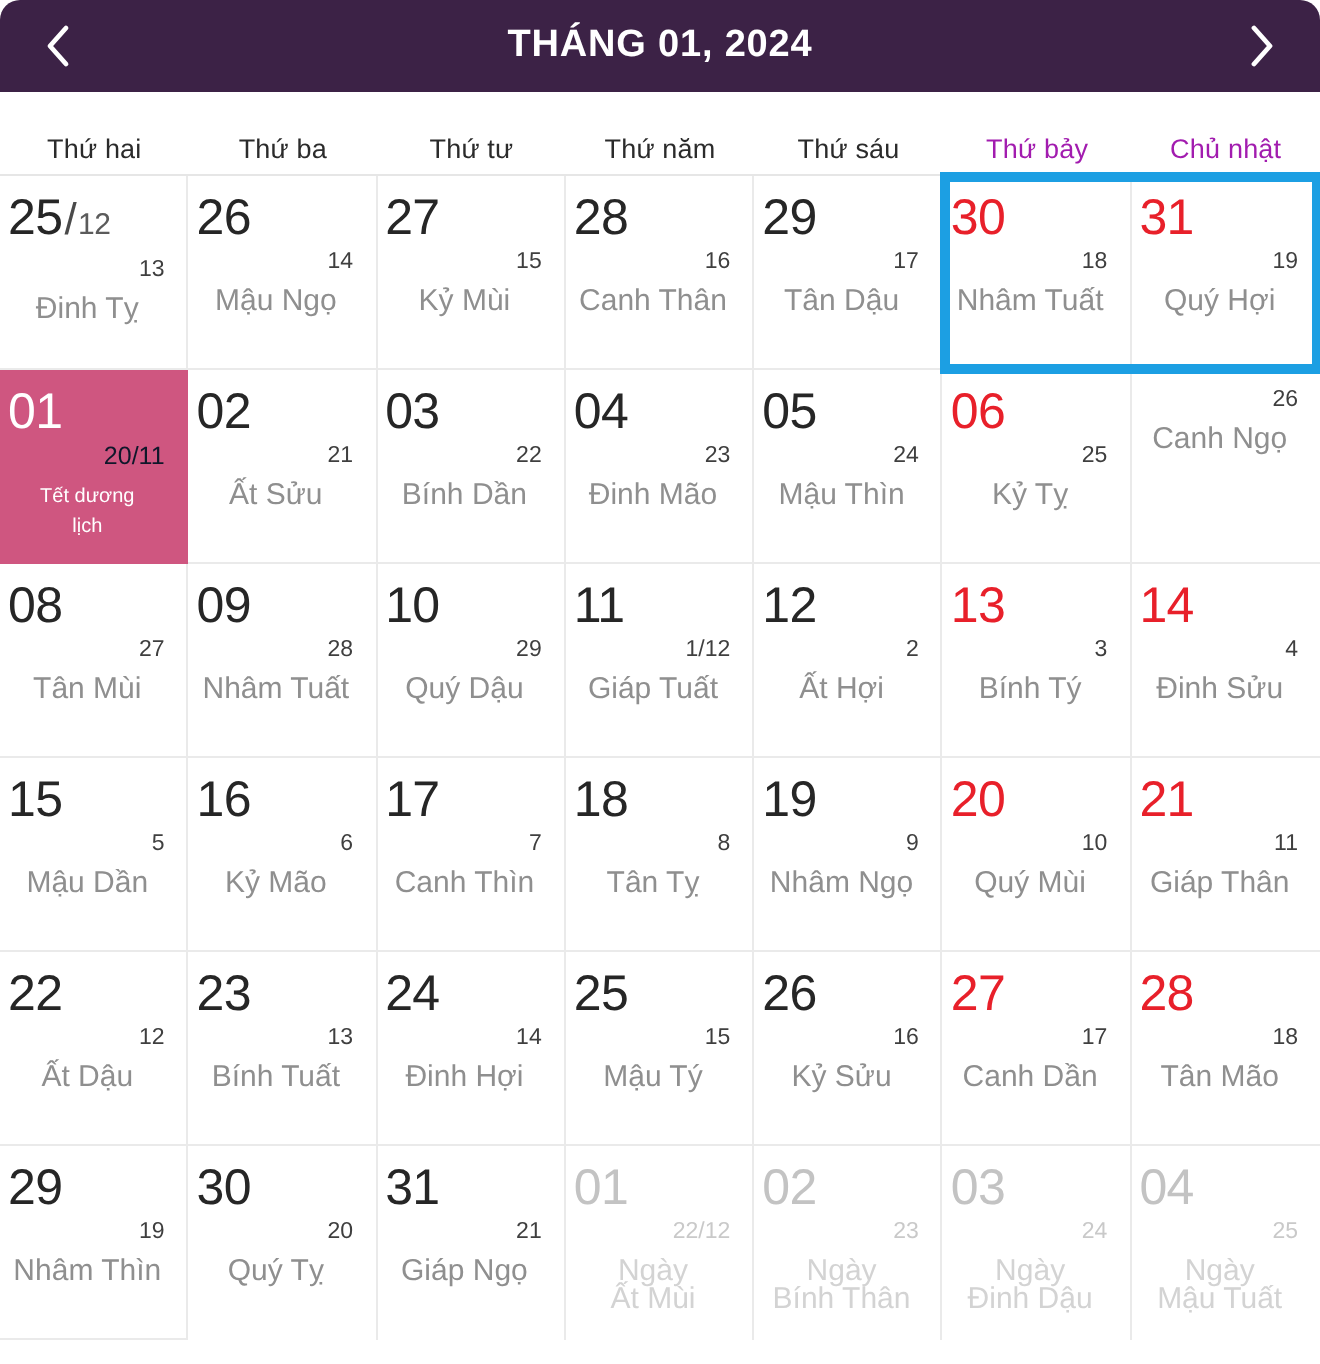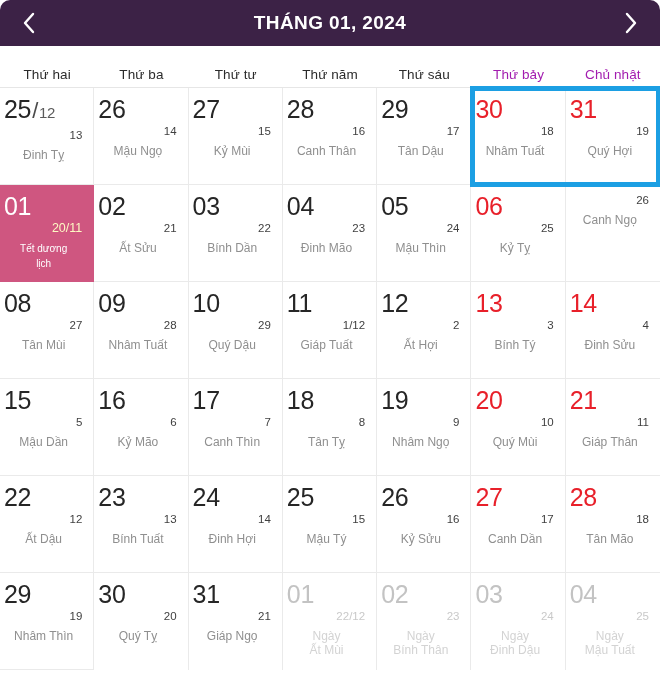--- a/index.html
+++ b/index.html
@@ -111,21 +111,21 @@
   .lunar-num {
     text-align: right;
     font-size: 11.5px;
     color: #3f3f3f;
     line-height: 14px;
     margin-top: 1px;
     padding-right: 1px;
   }
   .lunar-name {
     text-align: center;
-    font-size: 12px;
+    font-size: 15px;
     color: #8f8f8f;
     line-height: 14px;
     margin-top: 6px;
     white-space: pre-line;
   }
 
   
   .cell.weekend .solar { color: #e8202a; }
 
   
@@ -133,21 +133,21 @@
   .cell.other .lunar-num { color: #c9c9c9; }
   .cell.other .lunar-name { color: #d3d3d3; }
 
   
   .cell.selected {
     background: #cf5680;
     border-right-color: #cf5680;
     border-bottom-color: #cf5680;
   }
   .cell.selected .solar { color: #ffffff; font-weight: 500; }
-  .cell.selected .lunar-num { color: #fef9c3; font-size: 12.5px; }
+  .cell.selected .lunar-num { color: #0f172a; font-size: 12.5px; }
   .cell.selected .lunar-name { color: #ffffff; font-size: 10px; line-height: 15px; }
 
   
   .focus-ring {
     position: absolute;
     border: 5px solid #1c9fe3;
     box-sizing: border-box;
     pointer-events: none;
     z-index: 5;
   }

